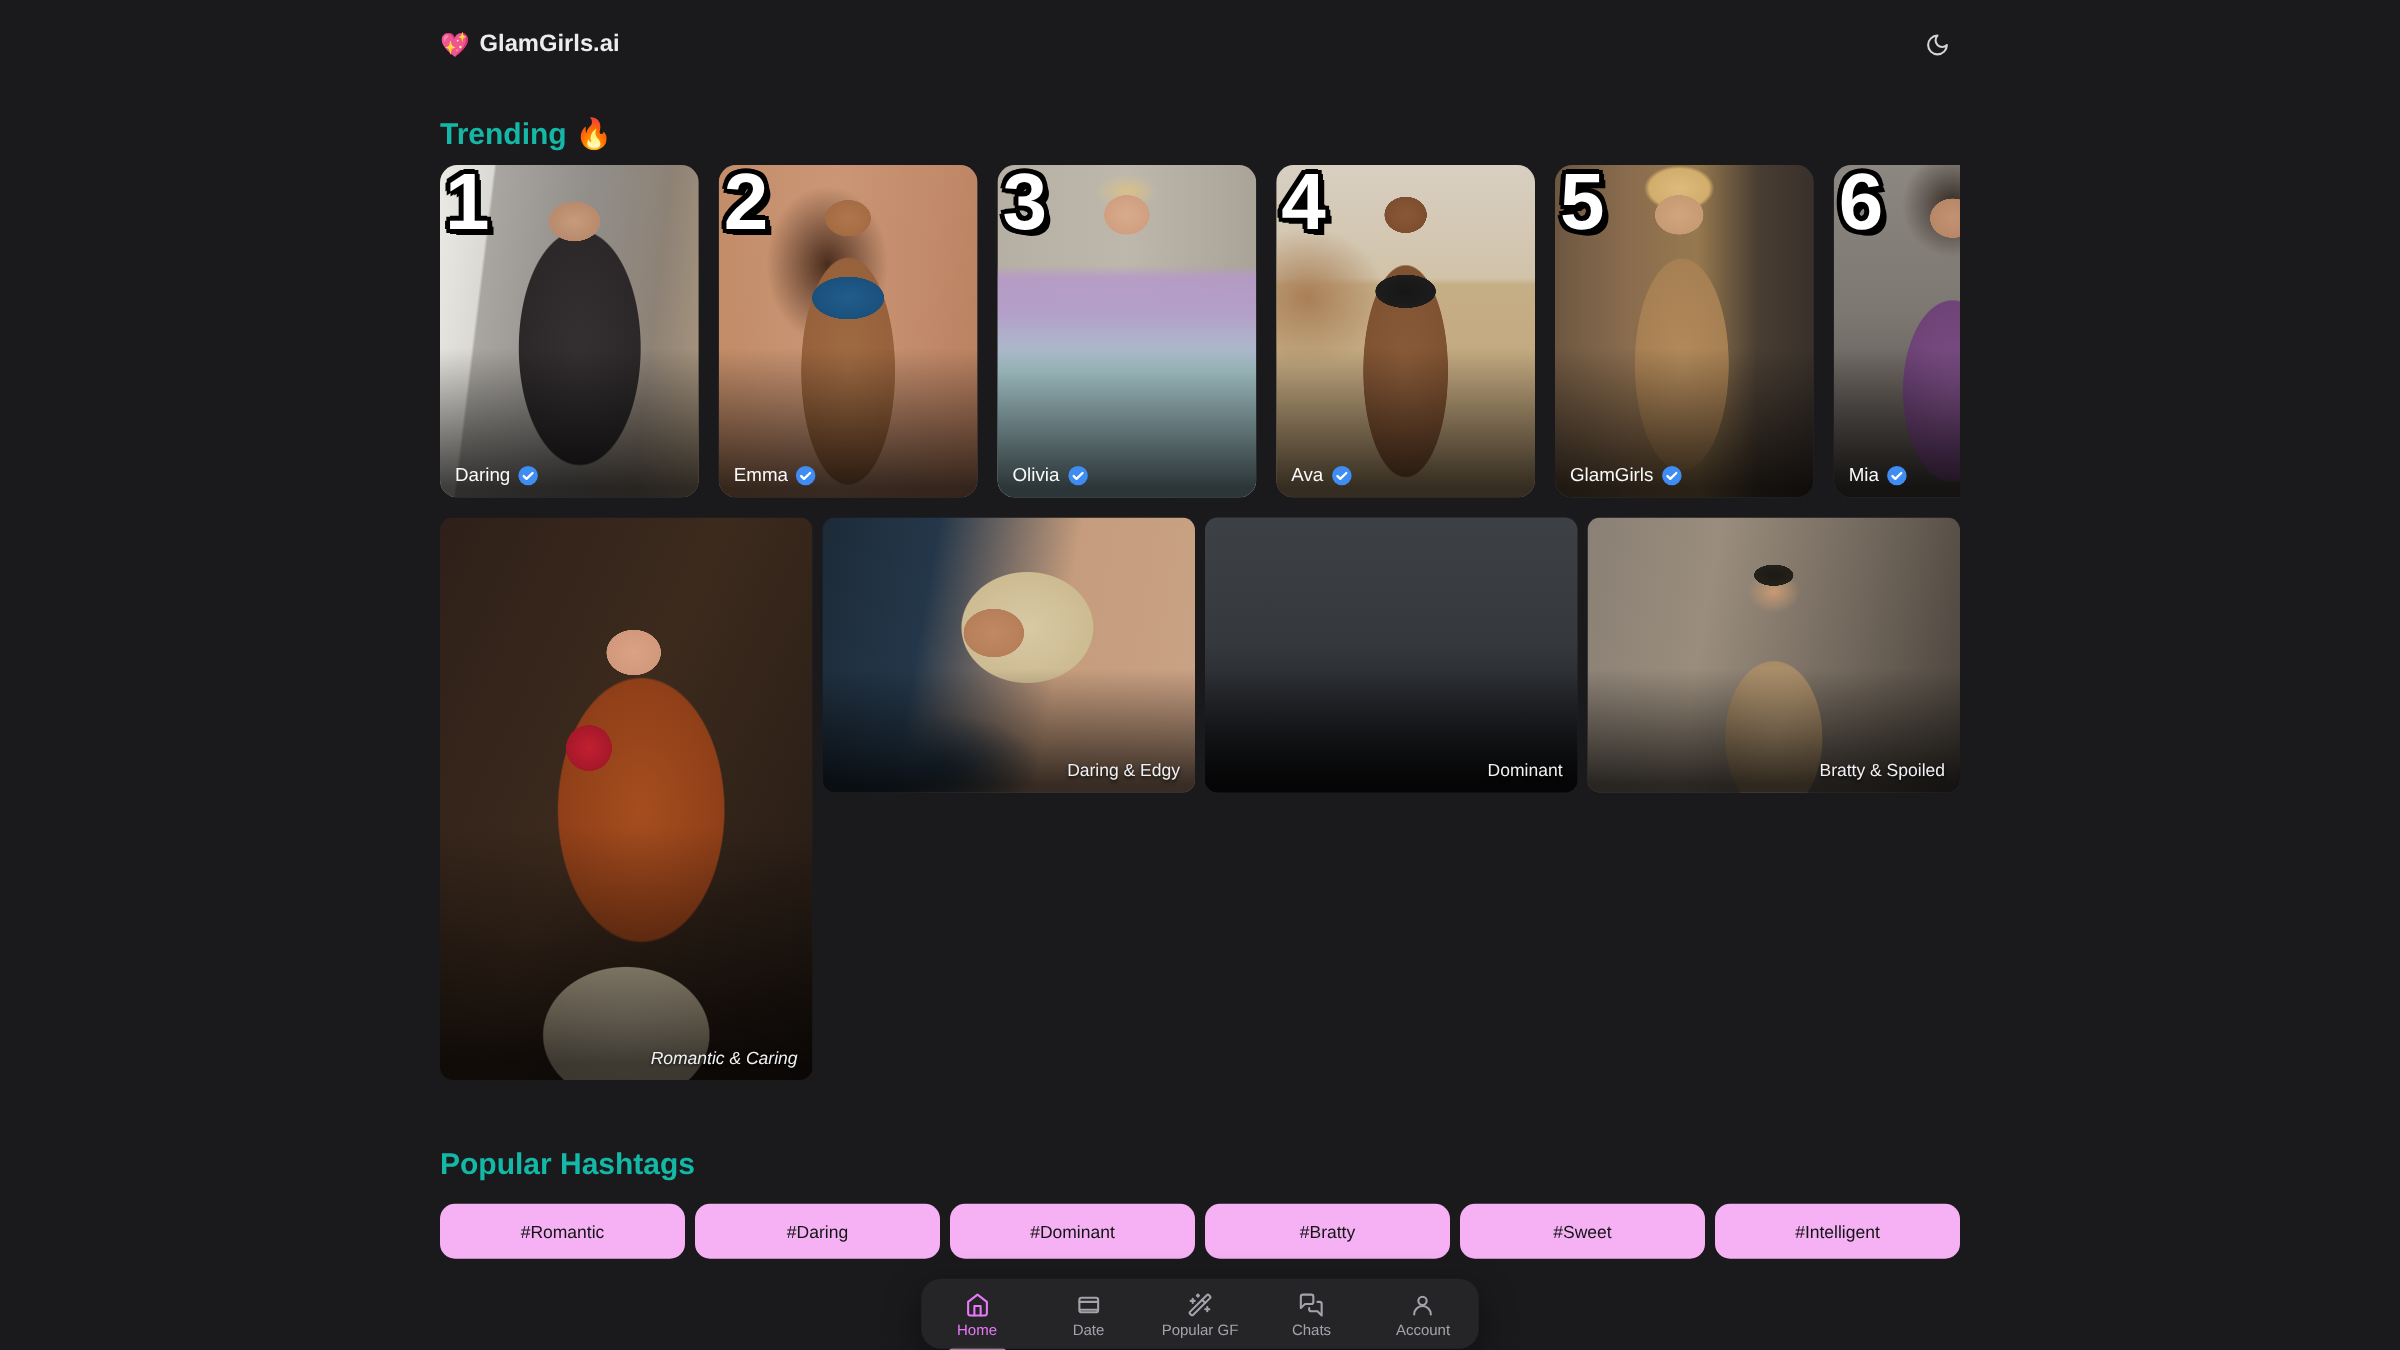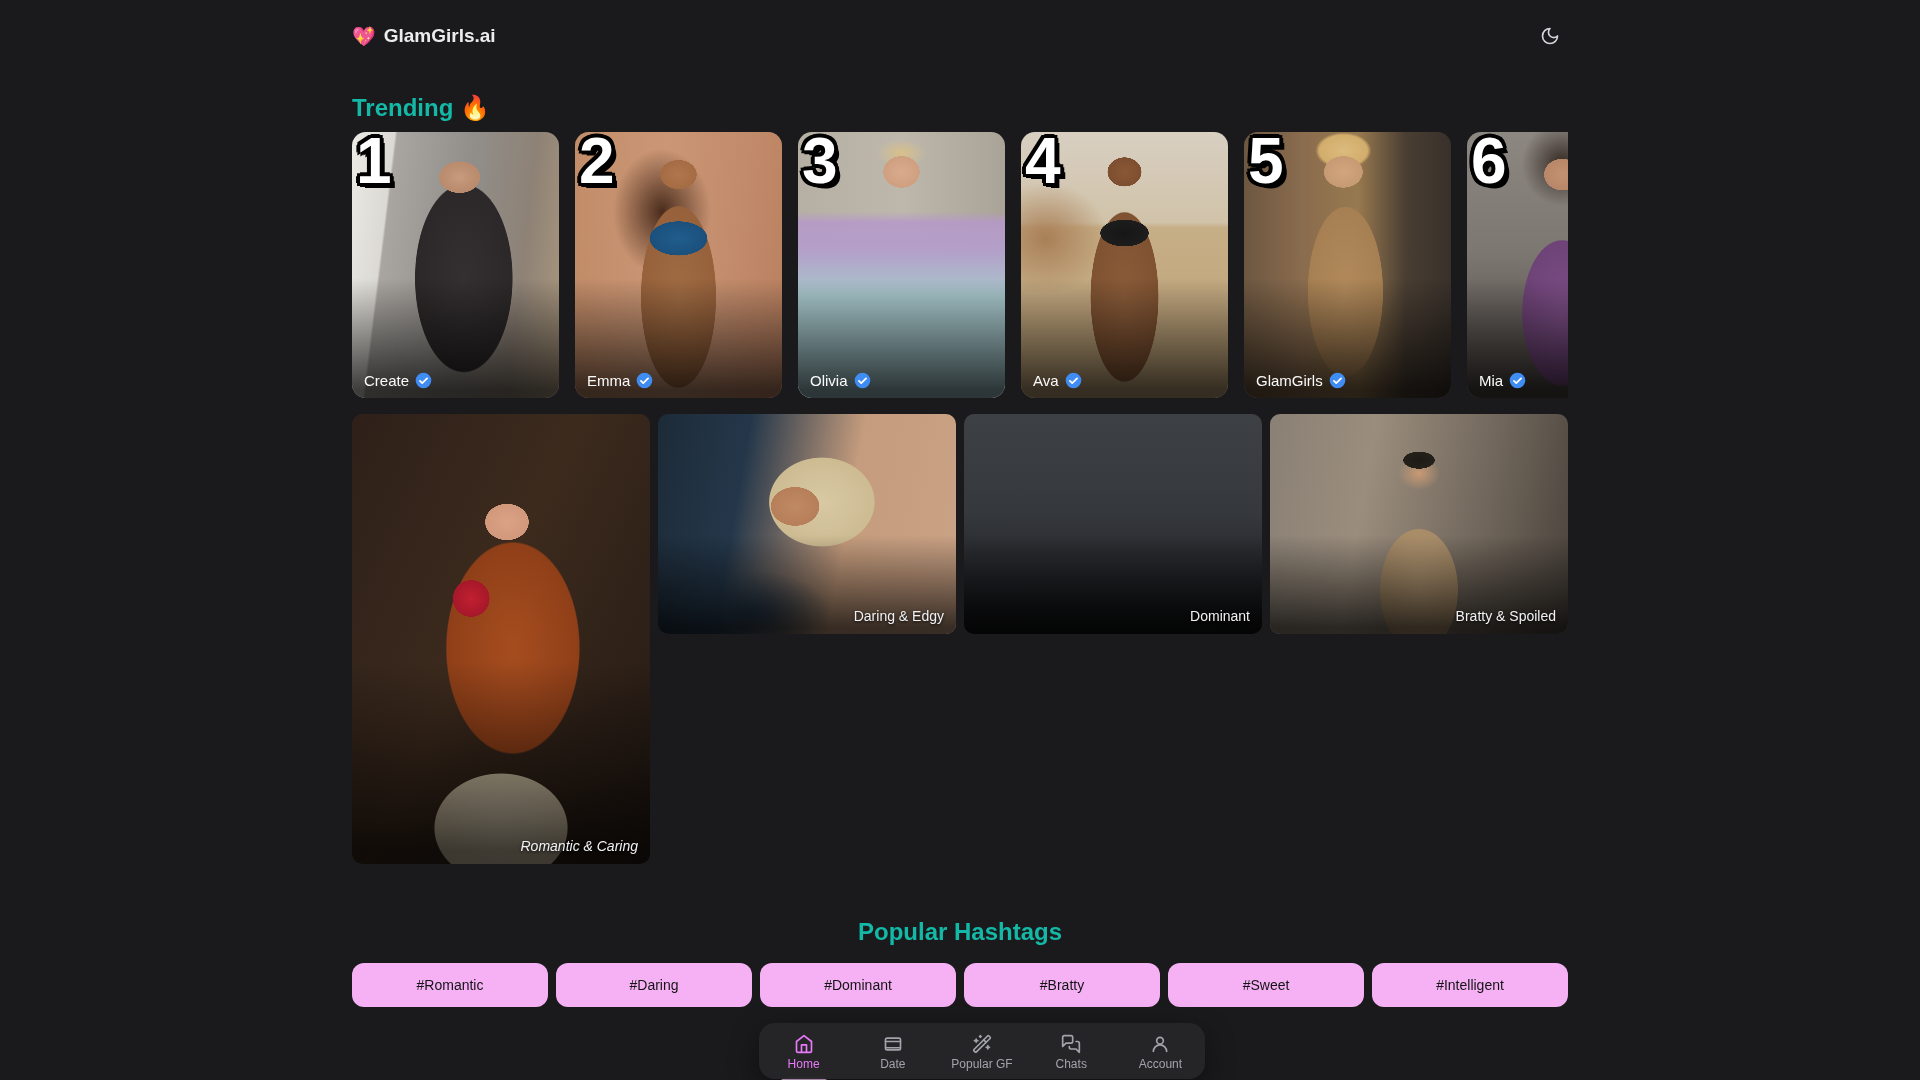--- a/index.html
+++ b/index.html
@@ -16,21 +16,21 @@
   header { display:flex; justify-content:space-between; align-items:center; padding-top:16px; height:56px; }
   .logo { display:flex; align-items:center; gap:8px; font-size:19px; font-weight:700; color:#ececee; cursor:pointer; }
   .icon-btn { background:none; border:none; color:#d4d4d8; cursor:pointer; width:36px; height:36px; display:flex; align-items:center; justify-content:center; }
   .icon-btn svg { width:20px; height:20px; }
 
   
   h2.sec { font-size:24px; font-weight:700; color:#14b8a6; line-height:28px; }
   .trending-head { margin-top:38px; }
   .cat-head { margin-top:58px; display:flex; justify-content:space-between; align-items:flex-end; height:26px; }
   .view-all { font-size:14px; color:#d4d4d8; cursor:pointer; text-decoration:none; }
-  .tags-head { margin-top:54px;text-align:center; }
+  .tags-head { margin-top:54px; }
 
   
   .trending-row { margin-top:10px; display:flex; gap:16px; overflow:hidden; height:266px; }
   .tcard { position:relative; flex:0 0 207px; height:266px; border-radius:14px; overflow:hidden; cursor:pointer; background:#2a2a2e; }
   .photo { position:absolute; inset:0; }
   .shade::after { content:""; position:absolute; inset:0;
     background:linear-gradient(180deg, rgba(0,0,0,0) 55%, rgba(0,0,0,0.72) 97%); }
   .rank {
     position:absolute; top:-6px; left:4px; z-index:3;
     font-size:64px; font-weight:900; line-height:1.1; color:#ffffff;
@@ -49,21 +49,21 @@
   .ccard.wide { grid-column:2 / 5; }
   .clabel { position:absolute; right:12px; bottom:10px; z-index:3; font-size:14px; color:#f1f1f3; text-shadow:0 1px 3px rgba(0,0,0,.85);margin-left:39px; }
 
   
   .tag-row { margin-top:17px; display:flex; gap:8px; }
   .tag { flex:1; height:44px; border:none; border-radius:12px; background:#f5b1f3; color:#141416;
          font-family:"Liberation Sans",sans-serif; font-size:14px; font-weight:500; cursor:pointer;
          display:flex; align-items:center; justify-content:center; }
 
   
-  .nav-wrap { position:fixed; left:50%; transform:translateX(-50%); bottom:18px; width:446px; height:39px; z-index:10;margin-left:22px; }
+  .nav-wrap { position:fixed; left:50%; transform:translateX(-50%); bottom:18px; width:446px; height:39px; z-index:10; }
   .nav-indicator { position:absolute; top:54px; left:18px; width:54px; height:24px; border-radius:12px; background:#f7c3f4; z-index:0; }
   nav.bottom-nav { position:relative; z-index:1; width:446px; height:56px; background:rgba(38,38,41,0.98);
     border-radius:16px; display:flex; box-shadow:0 10px 30px rgba(0,0,0,.45); }
   .nav-item { flex:1; background:none; border:none; cursor:pointer; color:#a3a3ab;
     display:flex; flex-direction:column; align-items:center; justify-content:center; gap:3px; padding-top:2px;
     font-family:"Liberation Sans",sans-serif; }
   .nav-item svg { width:20px; height:20px; }
   .nav-item .nlabel { font-size:12px; color:inherit; }
   .nav-item.active { color:#e879f9; }
 
@@ -140,21 +140,21 @@
     </button>
   </header>
 
   <h2 class="sec trending-head">Trending 🔥</h2>
   <div class="trending-row">
 
     <article class="tcard shade">
       <div class="photo p-sophia"></div>
       <span class="rank">1</span>
       <div class="namerow">
-        <span class="mname">Create</span>
+        <span class="mname">Daring</span>
         <svg class="vbadge" viewBox="0 0 24 24">
             <circle cx="12" cy="12" r="11" fill="#3f8cf3"></circle>
             <path d="M7 12.5l3.2 3.2L17 9" fill="none" stroke="#fff" stroke-width="2.6" stroke-linecap="round" stroke-linejoin="round"></path>
           </svg>
       </div>
     </article>
 
     <article class="tcard shade">
       <div class="photo p-emma"></div>
       <span class="rank">2</span>

